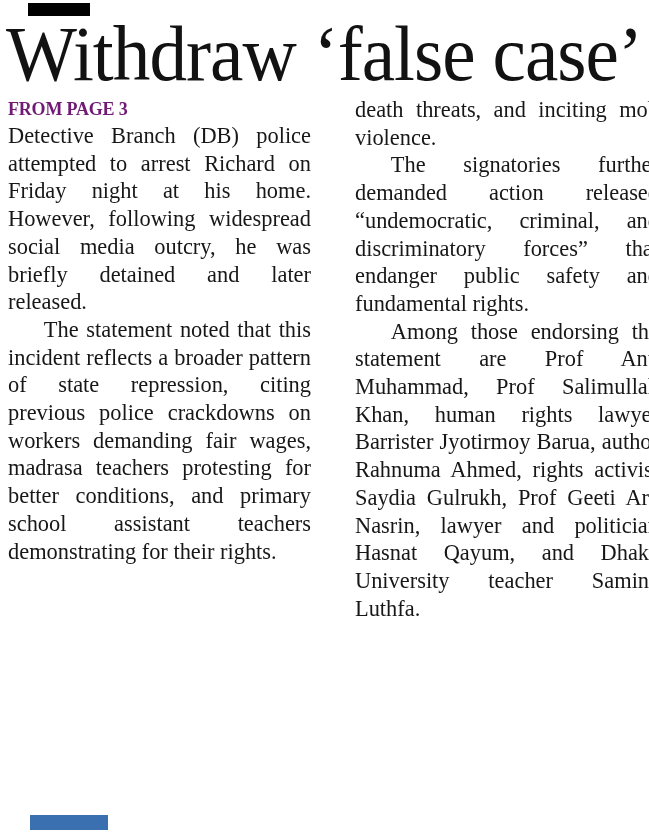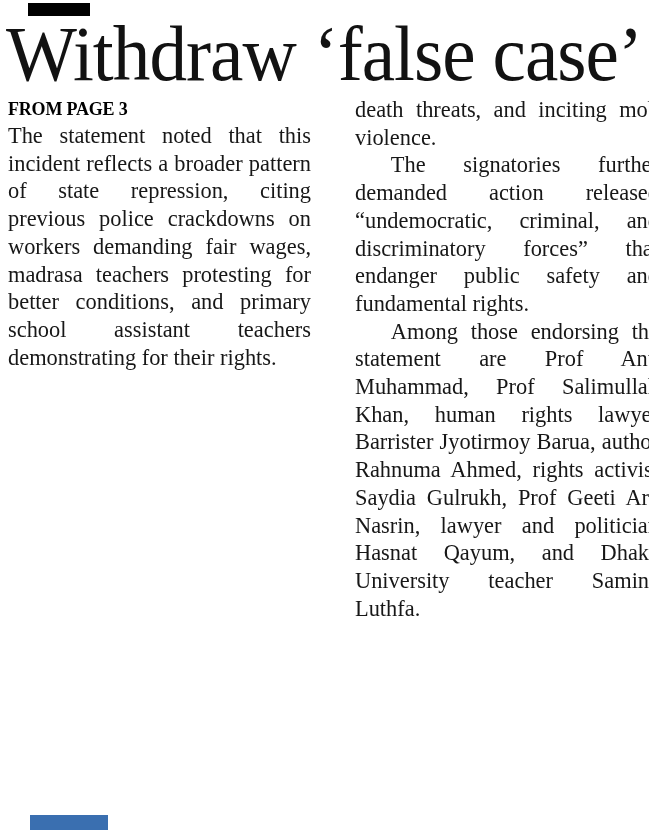--- a/index.html
+++ b/index.html
@@ -46,40 +46,41 @@
     hyphens: none;
     -webkit-hyphens: none;
   }
   .col-left  { left: 8px; }
   .col-right { left: 355px; width: 304px; }
   .kicker {
     font-weight: 700;
     font-size: 18px;
     line-height: 26px;
     letter-spacing: -0.2px;
-    color: #000000;
+    color: #701a75;
     text-align: left;
   }
   .paras p {
     text-indent: 1.6em;
   }
   .paras p:first-child {
     text-indent: 0;
   }
 </style>
 </head>
 <body style="background: rgb(255, 255, 255);">
 
 <div class="bar bar-top" style="background: rgb(0, 0, 0);"></div>
 
 <h1 class="headline" style="transform: scaleX(0.9634);">Withdraw ‘false case’</h1>
 
 <div class="col col-left">
   <div class="kicker">FROM PAGE 3</div>
   <div class="paras">
+      <p>Detective Branch (DB) police attempted to arrest Richard on Friday night at his home. However, following widespread social media outcry, he was briefly detained and later released.</p>
       <p>The statement noted that this incident reflects a broader pattern of state repression, citing previous police crackdowns on workers demanding fair wages, madrasa teachers protesting for better conditions, and primary school assistant teachers demonstrating for their rights.</p>
     </div>
 </div>
 
 <div class="col col-right">
   <div class="paras">
       <p>death threats, and inciting mob violence.</p>
       <p>The signatories further demanded action released “undemocratic, criminal, and discriminatory forces” that endanger public safety and fundamental rights.</p>
       <p>Among those endorsing the statement are Prof Anu Muhammad, Prof Salimullah Khan, human rights lawyer Barrister Jyotirmoy Barua, author Rahnuma Ahmed, rights activist Saydia Gulrukh, Prof Geeti Ara Nasrin, lawyer and politician Hasnat Qayum, and Dhaka University teacher Samina Luthfa.</p>
     </div>

